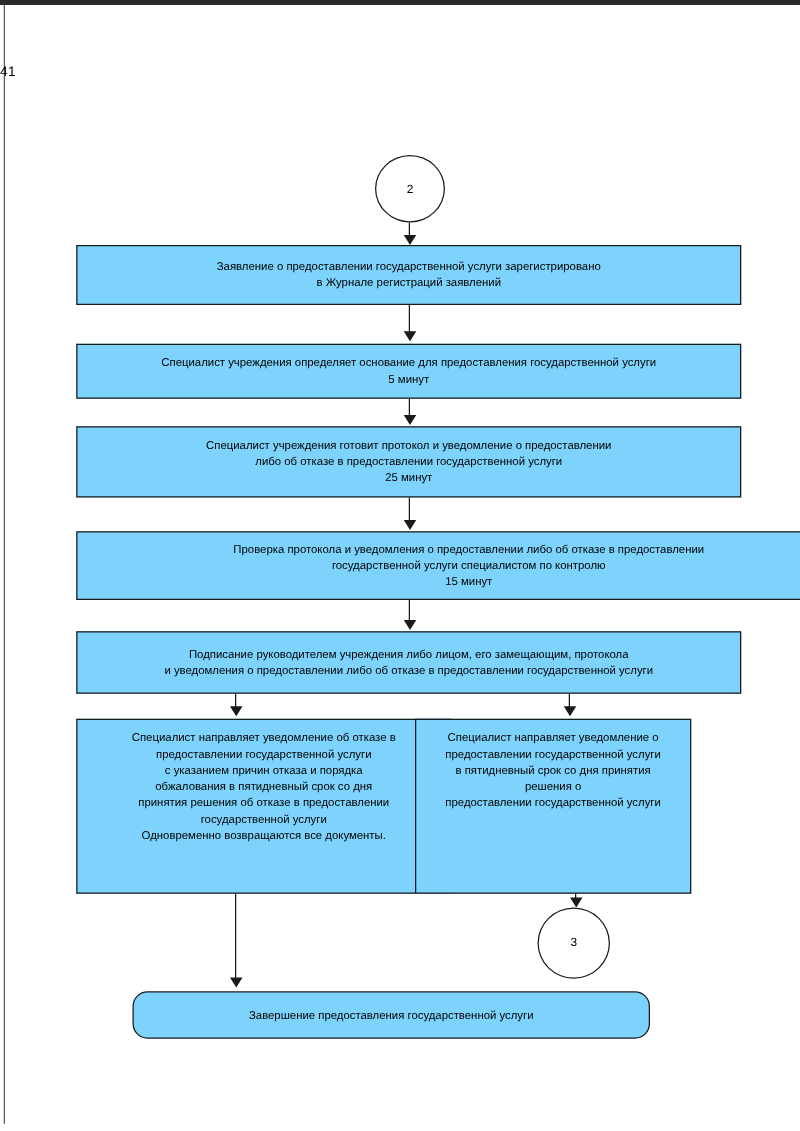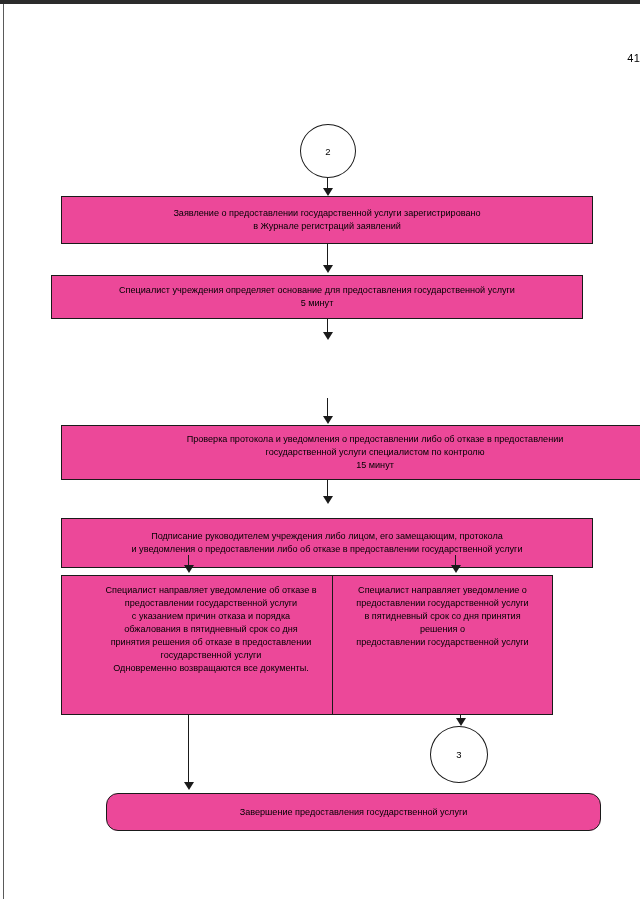--- a/index.html
+++ b/index.html
@@ -31,40 +31,40 @@
     top: 4px;
     width: 1px;
     height: 895px;
     background: #5a5a5a;
   }
   .page-number {
     position: absolute;
     left: 0;
     top: 52px;
     width: 640px;
-    text-align: right;
+    text-align: left;
     font-size: 11px;
     letter-spacing: 0.2px;
   }
   .doc-title {
     position: absolute;
     left: 70px;
     top: 86px;
     width: 500px;
     text-align: center;
     font-size: 12.6px;
     font-weight: bold;
     line-height: 18px;
   }
   
   .box {
     position: absolute;
     box-sizing: border-box;
     border: 1px solid #1a1a1a;
-    background: #ec4899;
+    background: #7dd3fc;
     display: flex;
     align-items: center;
     justify-content: center;
     text-align: center;
     font-size: 9.1px;
     line-height: 13px;
     padding: 2px 21px;
   }
   .box.top-align {
     align-items: flex-start;
@@ -117,42 +117,47 @@
   <div class="arrowhead" style="left:323px; top:188px;"></div>
 
   <div class="box" style="left:61px; top:196px; width:532px; height:48px;">
     <span class="box-text">Заявление о предоставлении государственной услуги зарегистрировано
 в Журнале регистраций заявлений</span>
   </div>
 
   <div class="vline" style="left:327px; top:244px; height:22px;"></div>
   <div class="arrowhead" style="left:323px; top:265px;"></div>
 
-  <div class="box" style="left:51px; top:275px; width:532px; height:44px;">
+  <div class="box" style="left:61px; top:275px; width:532px; height:44px;">
     <span class="box-text">Специалист учреждения определяет основание для предоставления государственной услуги
 5 минут</span>
   </div>
 
   <div class="vline" style="left:327px; top:319px; height:15px;"></div>
   <div class="arrowhead" style="left:323px; top:332px;"></div>
 
+  <div class="box" style="left:61px; top:341px; width:532px; height:57px;">
+    <span class="box-text">Специалист учреждения готовит протокол и уведомление о предоставлении
+либо об отказе в предоставлении государственной услуги
+25 минут</span>
+  </div>
 
   <div class="vline" style="left:327px; top:398px; height:20px;"></div>
   <div class="arrowhead" style="left:323px; top:416px;"></div>
 
   <div class="box" style="left:61px; top:425px; width:628px; height:55px;">
     <span class="box-text">Проверка протокола и уведомления о предоставлении либо об отказе в предоставлении
 государственной услуги специалистом по контролю
 15 минут</span>
   </div>
 
   <div class="vline" style="left:327px; top:480px; height:18px;"></div>
   <div class="arrowhead" style="left:323px; top:496px;"></div>
 
-  <div class="box" style="left:61px; top:518px; width:532px; height:50px;">
+  <div class="box" style="left:61px; top:505px; width:532px; height:50px;">
     <span class="box-text">Подписание руководителем учреждения либо лицом, его замещающим,  протокола
 и уведомления о предоставлении либо об отказе в предоставлении государственной услуги</span>
   </div>
 
   <div class="vline" style="left:188px; top:555px; height:12px;"></div>
   <div class="arrowhead" style="left:184px; top:565px;"></div>
 
   <div class="vline" style="left:455px; top:555px; height:12px;"></div>
   <div class="arrowhead" style="left:451px; top:565px;"></div>
 
@@ -174,17 +179,17 @@
   </div>
 
   <div class="vline" style="left:188px; top:715px; height:68px;"></div>
   <div class="arrowhead" style="left:184px; top:782px;"></div>
 
   <div class="vline" style="left:460px; top:715px; height:7px;"></div>
   <div class="arrowhead" style="left:456px; top:718px;"></div>
 
   <div class="conn-circle" style="left:430px; top:726px; width:58px; height:57px;">3</div>
 
-  <div class="box rounded" style="left:106px; top:793px; width:495px; height:38px;">
+  <div class="box rounded" style="left:106px; top:793px; width:414px; height:38px;">
     <span class="box-text">Завершение предоставления государственной услуги</span>
   </div>
 
 </div>
 
 </body></html>

